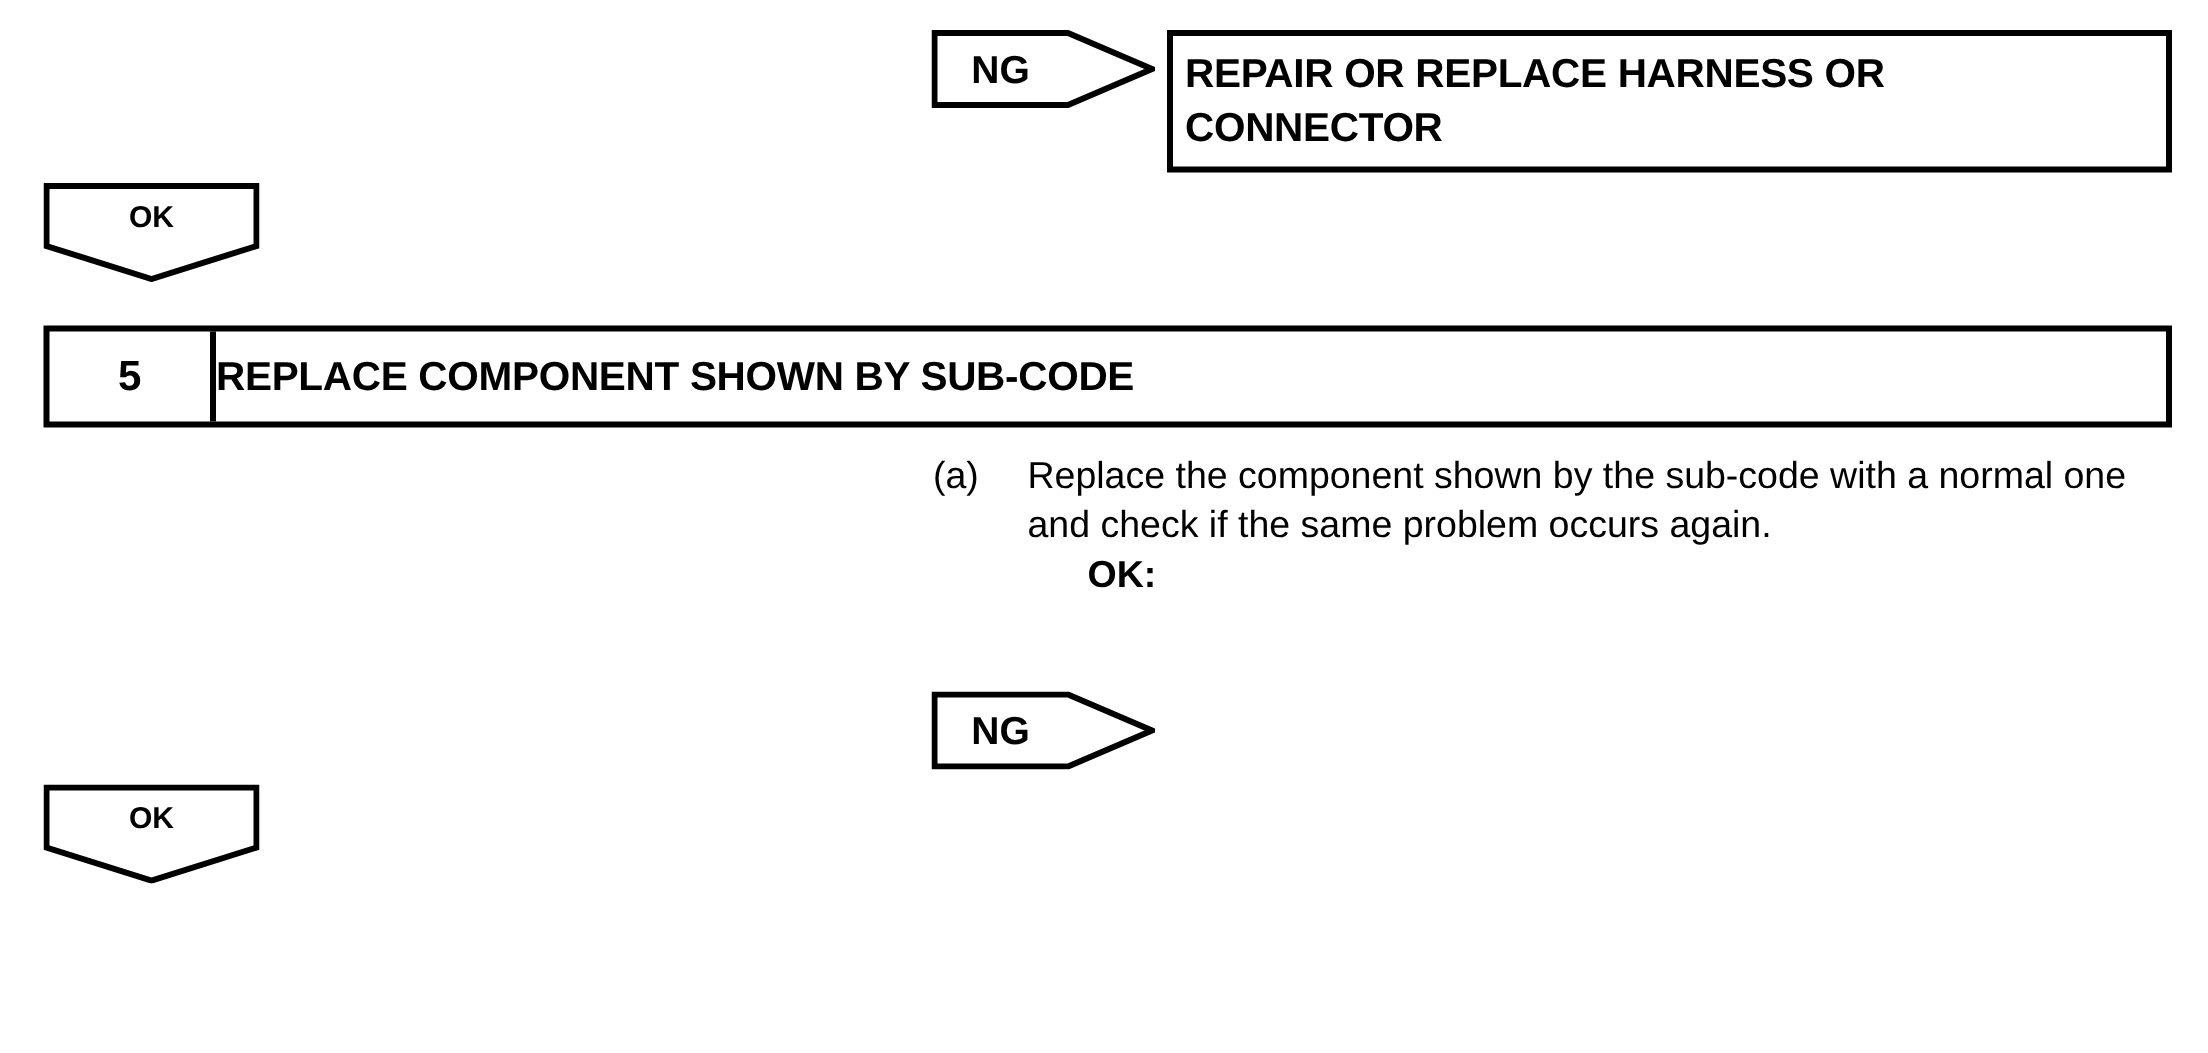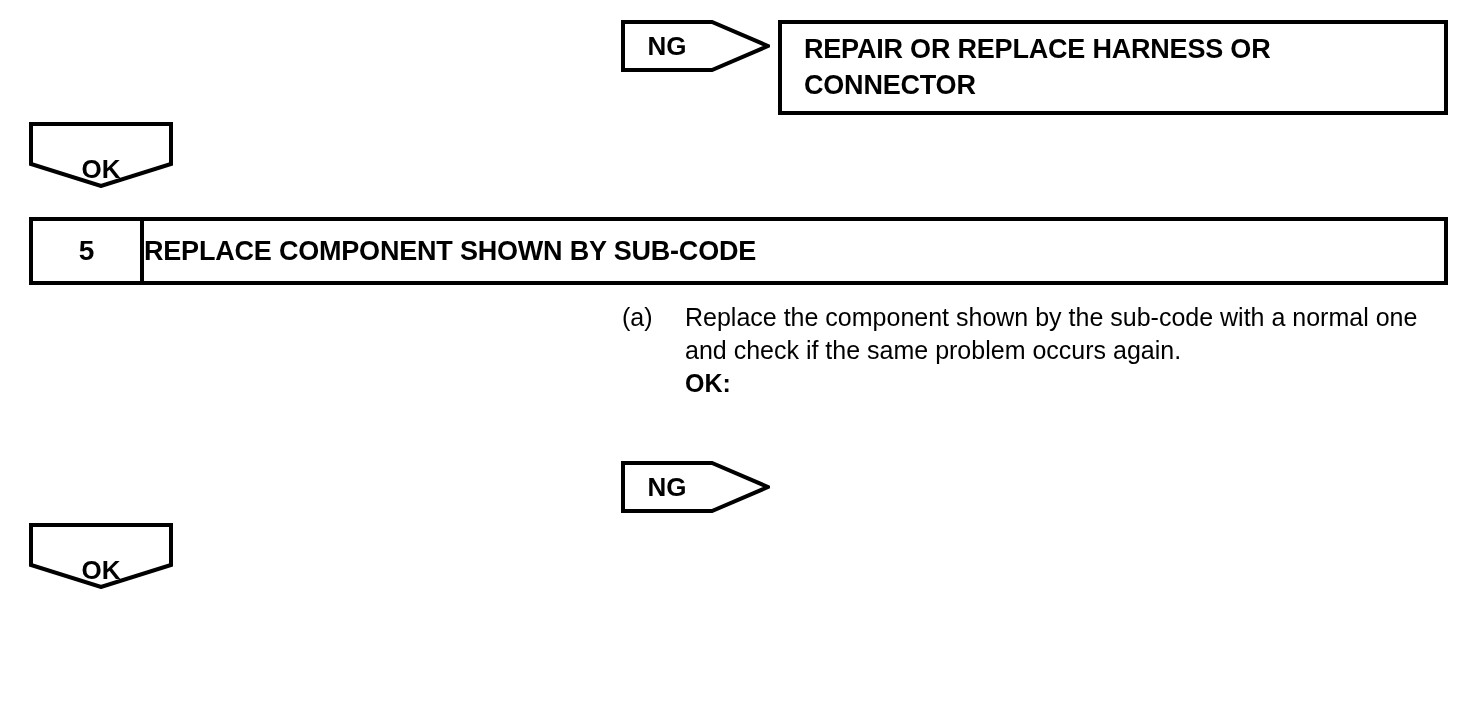--- a/index.html
+++ b/index.html
@@ -33,21 +33,21 @@
     border: 4px solid #000;
     background: #fff;
     display: flex;
     align-items: center;
   }
   .action-box .box-text {
     font-size: 27px;
     font-weight: bold;
     letter-spacing: -0.2px;
     line-height: 1.32;
-    padding-left: 22px;
+    padding-left: 8px;
     white-space: pre-line;
   }
 
   
   .step-bar {
     border: 4px solid #000;
     background: #fff;
     display: flex;
     align-items: stretch;
   }
@@ -93,40 +93,40 @@
   .ok-pointer svg { display: block; }
   .ok-pointer .ok-label {
     position: absolute;
     left: 0;
     top: 0;
     width: 100%;
     height: 46px;
     display: flex;
     align-items: center;
     justify-content: center;
-    font-size: 26px;
+    font-size: 20px;
     font-weight: bold;
-    margin-top: 24px;
   }
 
   
   .proc-block {
     position: absolute;
     font-size: 25px;
     line-height: 33px;
   }
   .proc-row { display: flex; }
   .proc-marker {
     width: 63px;
     flex: 0 0 63px;
   }
   .proc-body { flex: 1; }
   .proc-result-label {
     font-weight: bold;
     margin-top: 0px;
+    margin-left: 40px;
   }
   .proc-result-value {
     font-weight: bold;
     padding-left: 22px;
   }
 </style>
 </head>
 <body>
 
 <div class="canvas">

